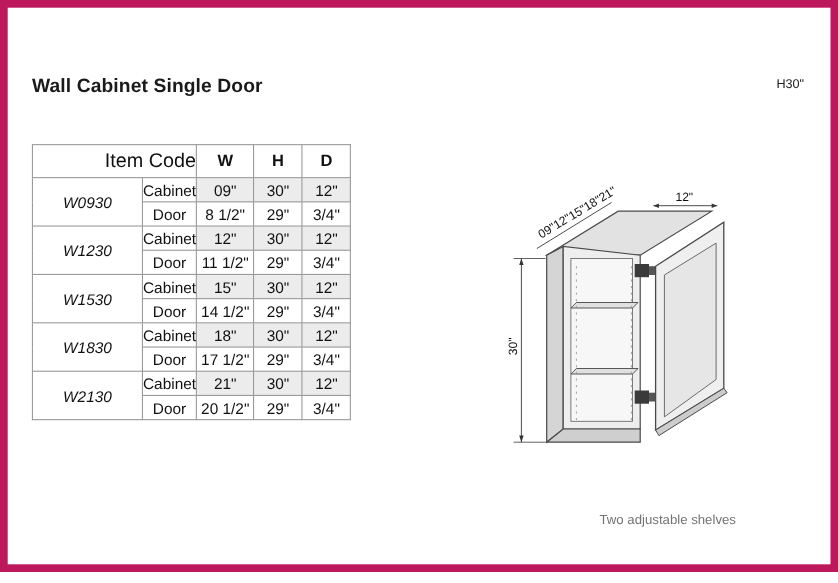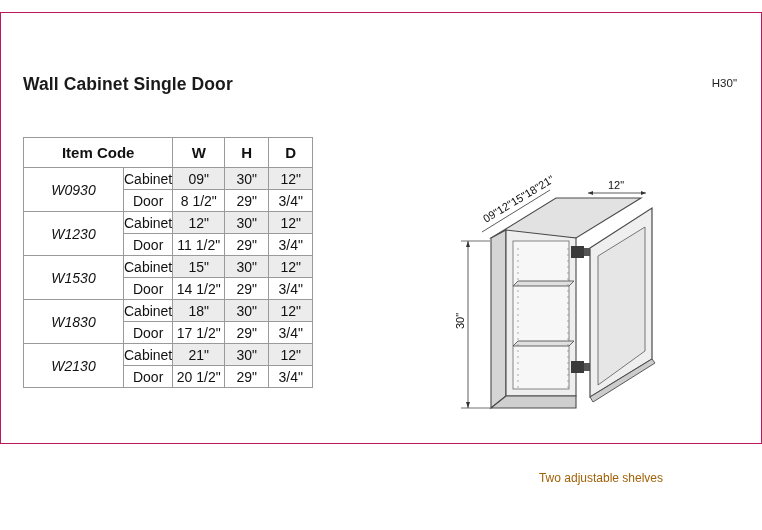--- a/index.html
+++ b/index.html
@@ -9,24 +9,24 @@
   body {
     width: 762px;
     height: 530px;
     background: #ffffff;
     font-family: "Liberation Sans", sans-serif;
     position: relative;
     overflow: hidden;
   }
   .page {
     position: absolute;
-    left: 0; top: 12px;
+    left: 0; top: 0;
     width: 762px;
-    height: 432px;
-    border: 1px solid #be185d;
+    height: 520px;
+    border: 7px solid #be185d;
     box-sizing: border-box;
     background: #fff;
   }
   .title {
     position: absolute;
     left: 22px;
     top: 61px;
     font-size: 17.5px;
     font-weight: bold;
     color: #1a1a1a;
@@ -60,21 +60,21 @@
   .col-code { width: 100px; }
   .col-part { width: 48px; }
   .col-w    { width: 52px; }
   .col-h    { width: 44px; }
   .col-d    { width: 44px; }
 
   thead th {
     height: 29px;
     font-weight: bold;
   }
-  thead th.code-head { font-size: 15px; font-weight: bold; }
+  thead th.code-head { font-size: 18px; font-weight: normal; text-align: right; }
   thead th.dim-head  { font-size: 15px; font-weight: bold; }
 
   td.code-cell {
     font-size: 13px;
     vertical-align: middle;
     font-style: italic;
   }
   td.part-cell {
     font-size: 9px;
     background: #ececec;
@@ -95,21 +95,21 @@
     width: 290px;
     height: 300px;
   }
   .caption {
     position: absolute;
     left: 455px;
     top: 458px;
     width: 290px;
     text-align: center;
     font-size: 12px;
-    color: #a16207;
+    color: #737373;
   }
   svg { display: block; }
   .dimtext {
     font-family: "Liberation Sans", sans-serif;
     font-size: 11px;
     fill: #111;
   }
 </style>
 </head>
 <body>

